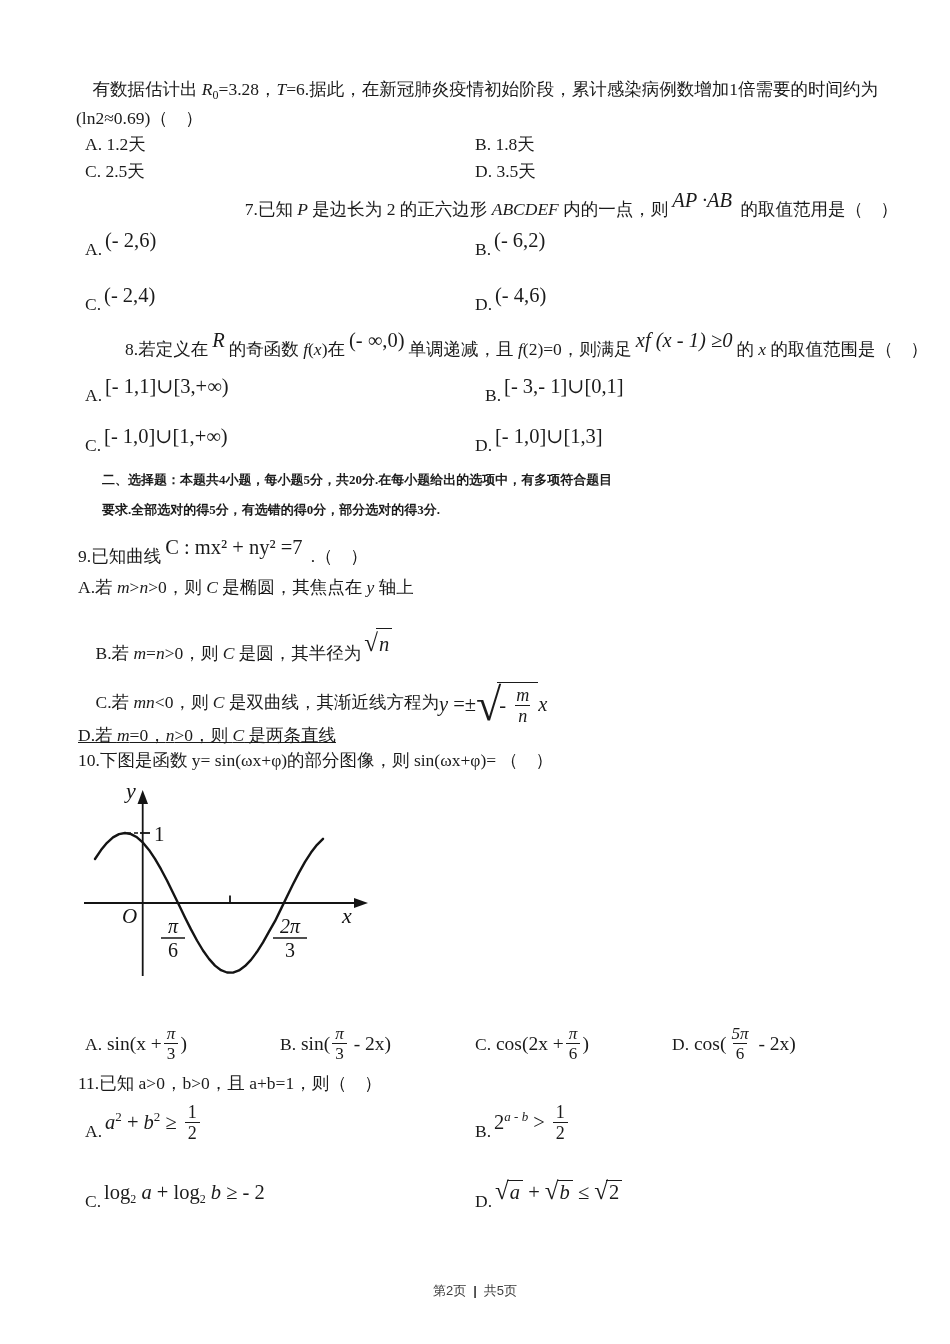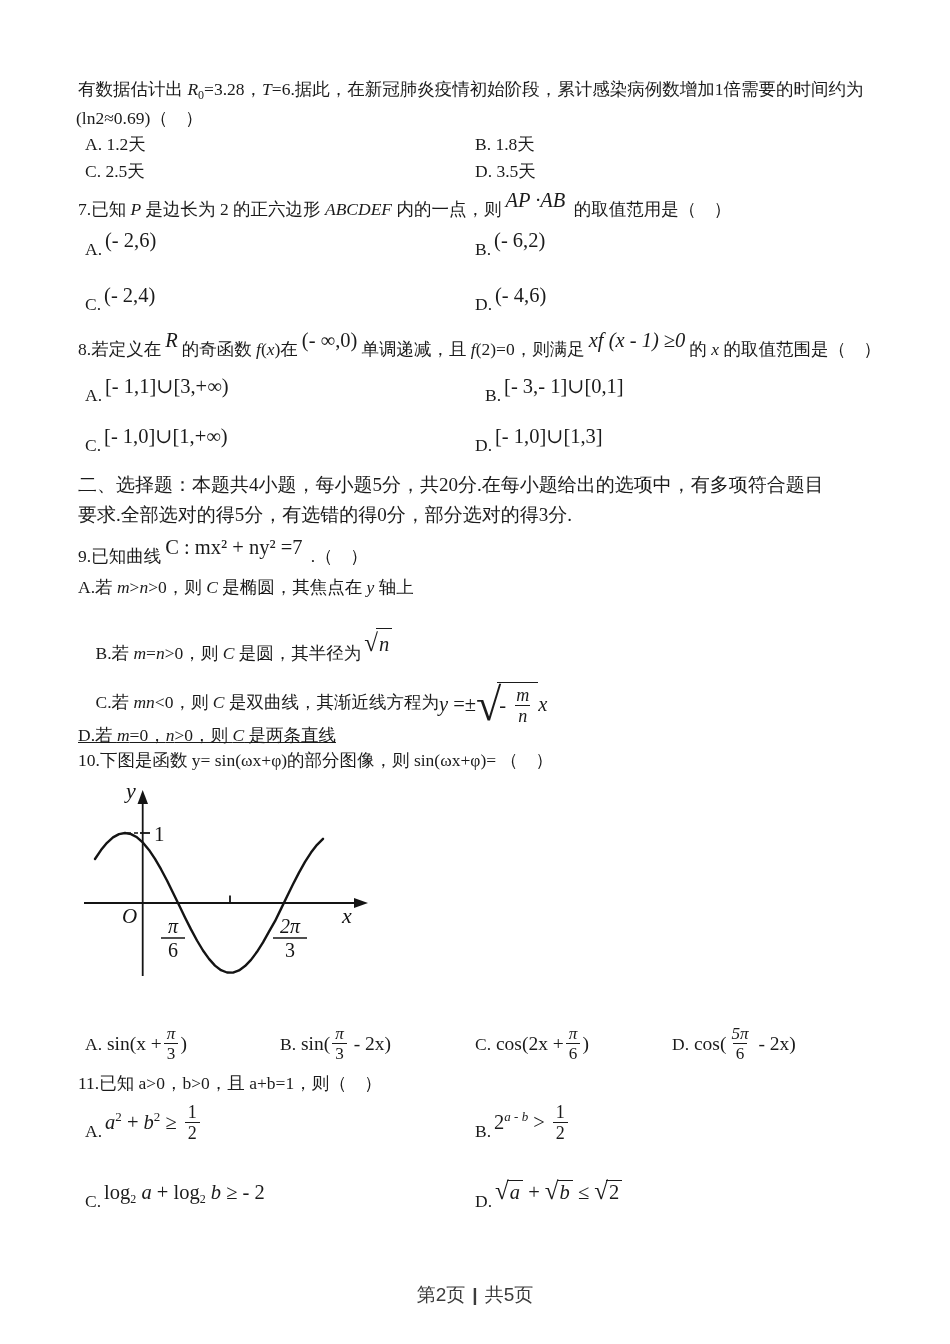--- a/index.html
+++ b/index.html
@@ -1,20 +1,20 @@
 <!DOCTYPE html>
 <html><head>
 <meta charset="utf-8">
 <style>
   html,body{margin:0;padding:0;background:#fff;}
   .page{position:relative;width:950px;height:1344px;background:#ffffff;overflow:hidden;
         font-family:"Liberation Serif","DejaVu Serif",serif;color:#1b1b1b;}
   .abs{position:absolute;}
-  .line{white-space:pre;font-size:17.5px;line-height:1.5;}
-  .boldline{white-space:pre;font-size:19px;line-height:1.58;font-weight:normal;}
+  .line{white-space:pre;font-size:17.5px;line-height:1.5;text-align:right;}
+  .boldline{white-space:pre;font-size:13px;line-height:1.58;font-weight:bold;margin-left:24px;}
   .pt-t{white-space:pre;}
   .pt-i{font-style:italic;white-space:pre;}
   .pt-r{font-size:20.5px;position:relative;top:-8px;padding:0 4px;white-space:pre;display:inline-block;}
   .pt-ri{font-size:20.5px;font-style:italic;position:relative;top:-8px;padding:0 4px;white-space:pre;display:inline-block;}
   .pt-sub{font-size:12px;position:relative;top:4px;}
   .pt-sup{font-size:13px;position:relative;top:-8px;}
   .pt-supi{font-size:13px;position:relative;top:-8px;font-style:italic;}
   .fraise{font-size:20.5px;position:relative;top:-8px;padding:0 3px;white-space:pre;display:inline-block;}
   .optl{font-size:17.5px;}
   .row{position:absolute;display:flex;align-items:baseline;}
@@ -26,21 +26,21 @@
   .fden{border-top:1.4px solid #1b1b1b;padding:0 3px;}
   .sqrt{display:inline-flex;align-items:baseline;white-space:pre;}
   .sqsign{font-size:1.22em;margin-right:-2px;line-height:1;}
   .sqbody{border-top:1.6px solid #1b1b1b;padding:0 3px;}
   .mformula{display:inline-flex;align-items:center;vertical-align:middle;font-size:20.5px;white-space:pre;}
   .bigsign{font-size:46px;line-height:1;margin-right:-4px;transform:translateY(1px);}
   .bigbody{border-top:1.7px solid #1b1b1b;display:inline-flex;align-items:center;padding:2px 4px 0 2px;}
   .q10opt{position:absolute;white-space:pre;font-size:19.5px;}
   .q10opt .optl{font-size:17.5px;}
   .footer{position:absolute;top:1282px;left:0;width:950px;text-align:center;
-          font-family:"Liberation Sans","DejaVu Sans",sans-serif;font-size:19px;color:#3c3c3c;}
+          font-family:"Liberation Sans","DejaVu Sans",sans-serif;font-size:13px;color:#3c3c3c;}
   .footer .sep{font-weight:bold;margin:0 7px;}
   svg text{font-family:"Liberation Serif","DejaVu Serif",serif;fill:#141414;}
 </style>
 </head>
 <body>
 
 <div class="page">
 
   <div class="abs line" style="left:78px;top:76px;width:800px;"><span class="pt-t">有数据估计出 </span><span class="pt-i">R</span><span class="pt-sub">0</span><span class="pt-t">=3.28，</span><span class="pt-i">T</span><span class="pt-t">=6.据此，在新冠肺炎疫情初始阶段，累计感染病例数增加1倍需要的时间约为</span></div>
   <div class="abs line" style="left:76px;top:105px;">(ln2≈0.69)（　）</div>

